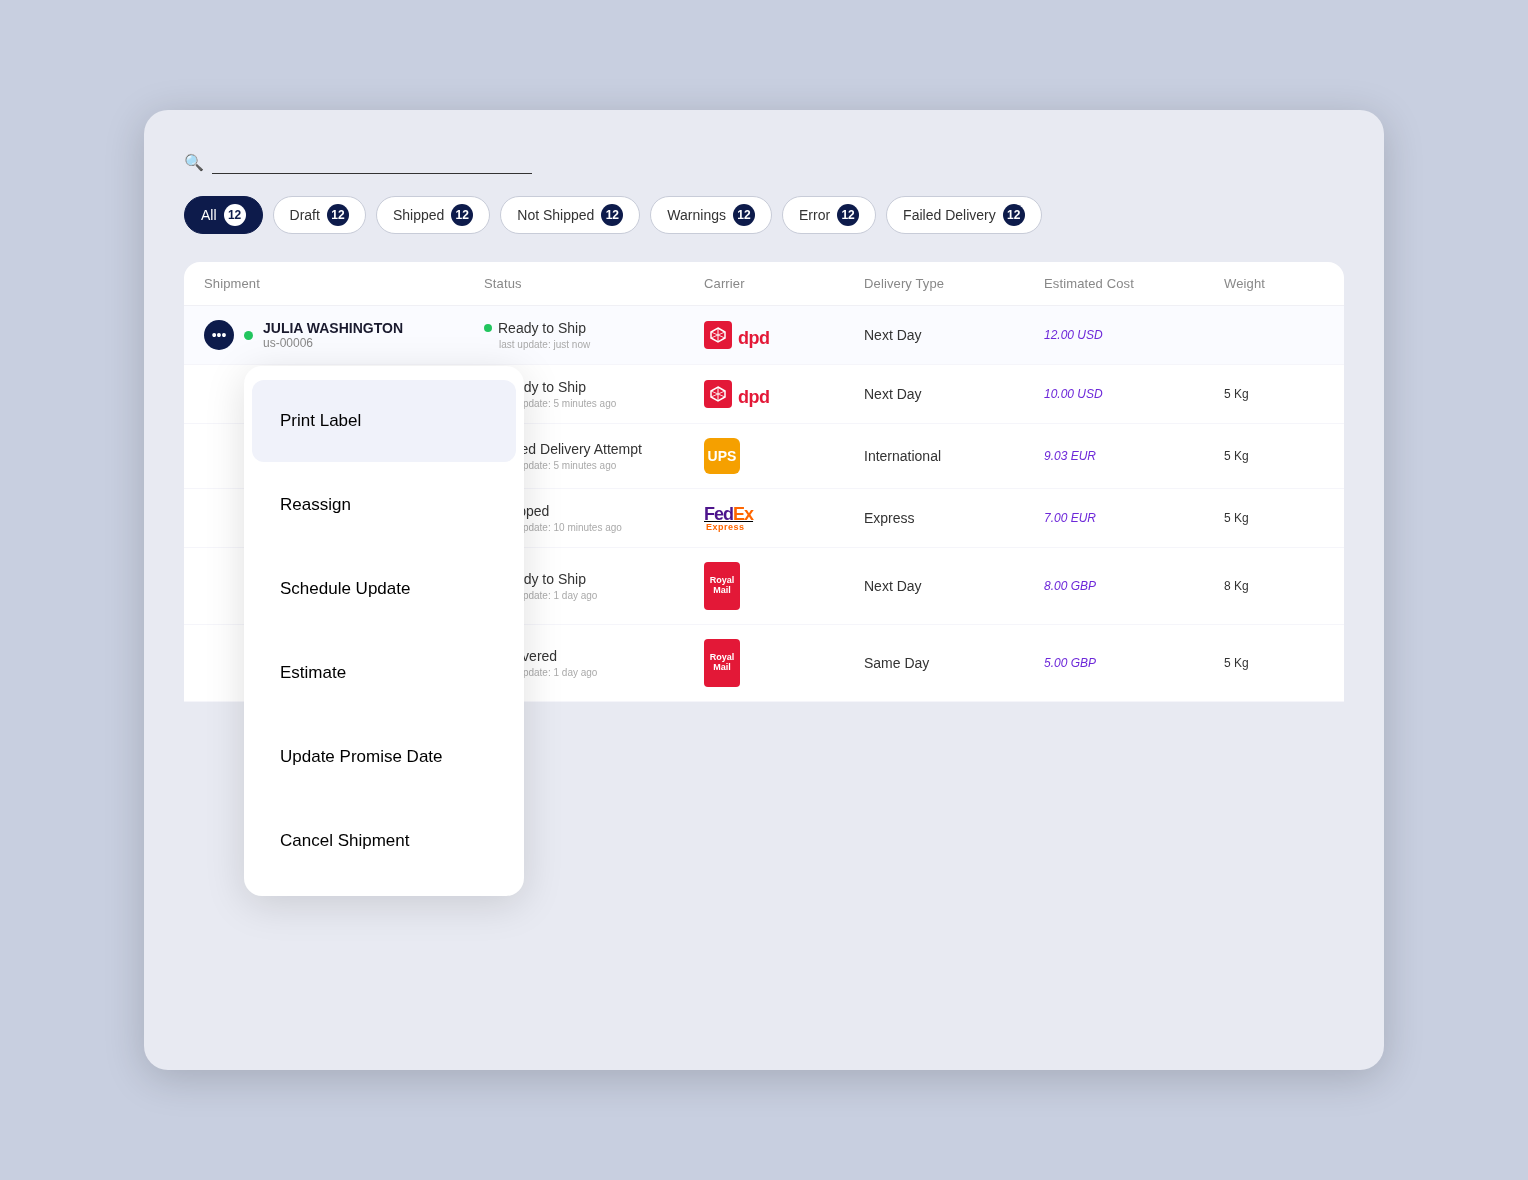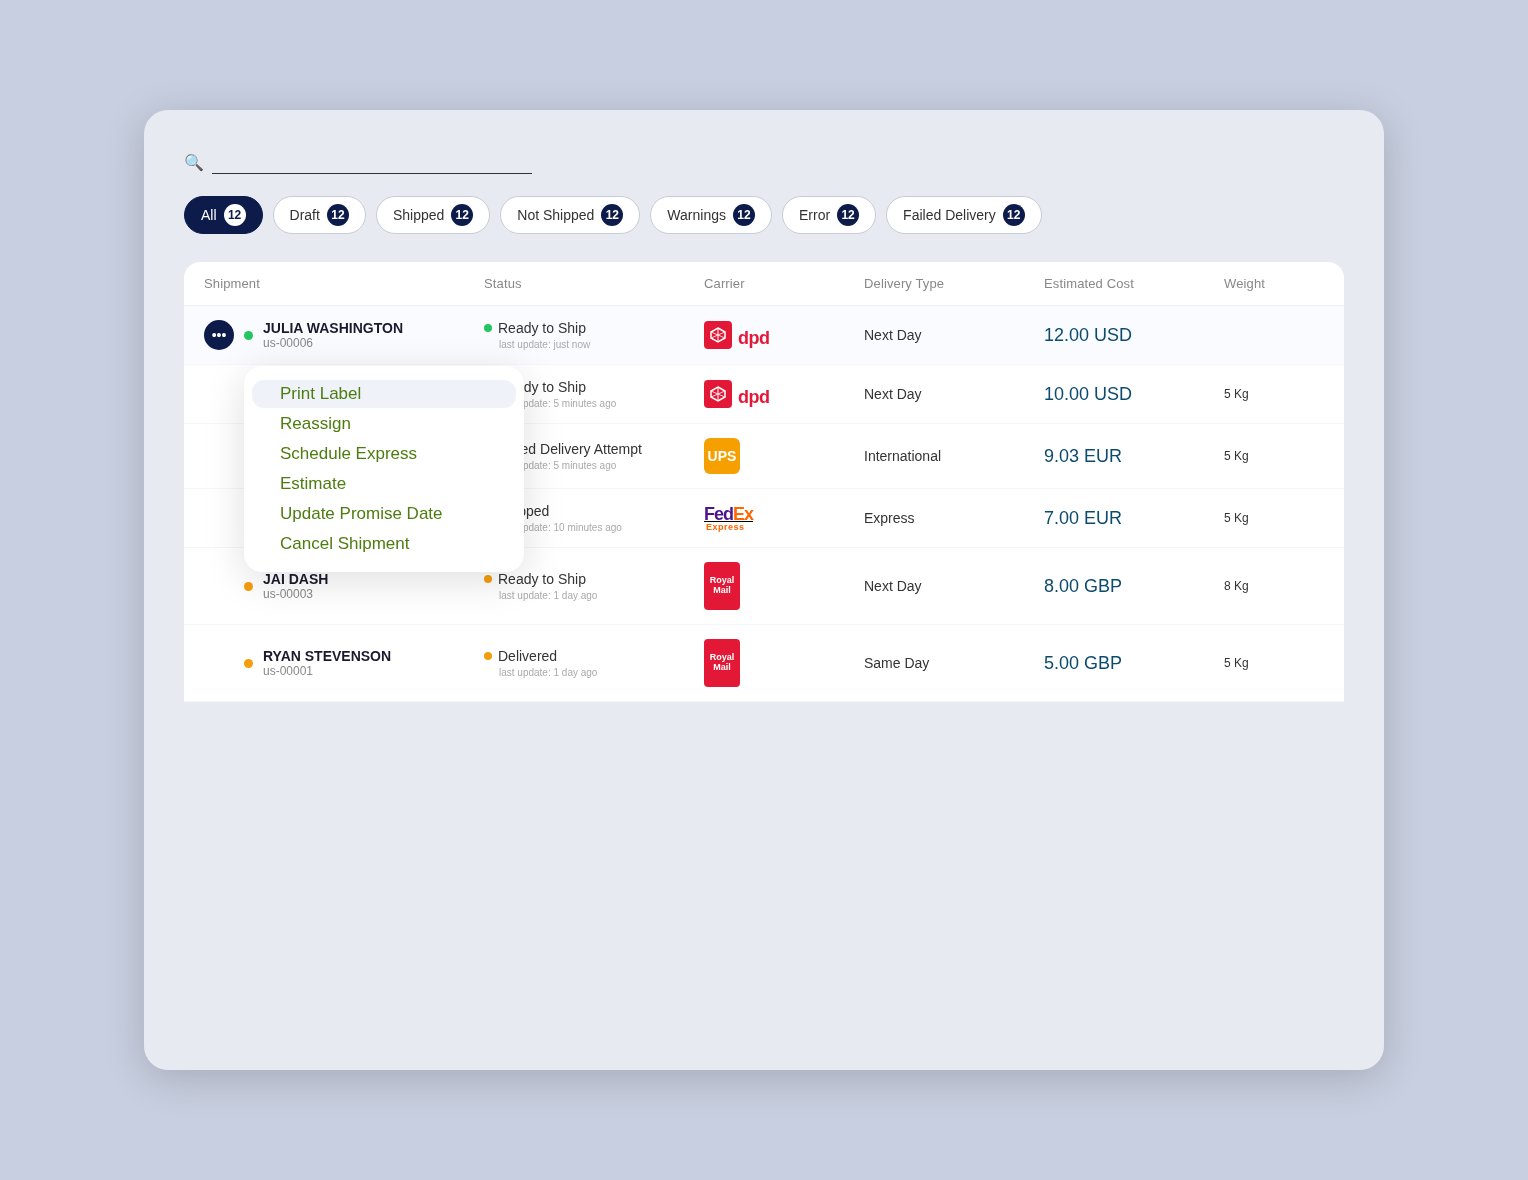--- a/index.html
+++ b/index.html
@@ -239,44 +239,45 @@
       font-size: 9px;
       font-weight: 700;
       text-align: center;
       line-height: 1.1;
     }
     .delivery-type {
       font-size: 14px;
       color: #333;
     }
     .estimated-cost {
-      font-size: 18px;
-      color: #0c4a6e;
+      font-size: 12px;
+      color: #6d28d9;
       font-weight: 500;
+      font-style: italic;
     }
     .weight {
       font-size: 12px;
       color: #333;
     }
     
     .context-menu {
       position: absolute;
       left: 60px;
       top: 60px;
       background: #fff;
       border-radius: 18px;
       box-shadow: 0 8px 40px rgba(0,0,0,0.13);
       padding: 12px 0;
       z-index: 100;
       width: 280px;
     }
     .context-menu-item {
-      padding: 4px 28px;
+      padding: 31px 28px;
       font-size: 17px;
-      color: #4d7c0f;
+      color: #000000;
       cursor: pointer;
       border-radius: 12px;
       margin: 2px 8px;
       font-weight: 400;
     }
     .context-menu-item.active-item {
       background: #f0f2fa;
       font-weight: 500;
     }
   </style>
@@ -359,21 +360,21 @@
         </div>
         <span class="dpd-text">dpd</span>
       </div>
           </div>
           <div class="delivery-type">Next Day</div>
           <div class="estimated-cost">12.00 USD</div>
           <div class="weight"></div>
           <div class="context-menu">
             <div class="context-menu-item active-item">Print Label</div>
             <div class="context-menu-item">Reassign</div>
-            <div class="context-menu-item">Schedule Express</div>
+            <div class="context-menu-item">Schedule Update</div>
             <div class="context-menu-item">Estimate</div>
             <div class="context-menu-item">Update Promise Date</div>
             <div class="context-menu-item">Cancel Shipment</div>
           </div>
         </div>
         <div class="table-row" style="position: relative;">
           <div class="shipment-cell">
             <div style="width:30px;flex-shrink:0;"></div>
             <div style="width:9px;height:9px;border-radius:50%;background:#60a5fa;flex-shrink:0;"></div>
           </div>

